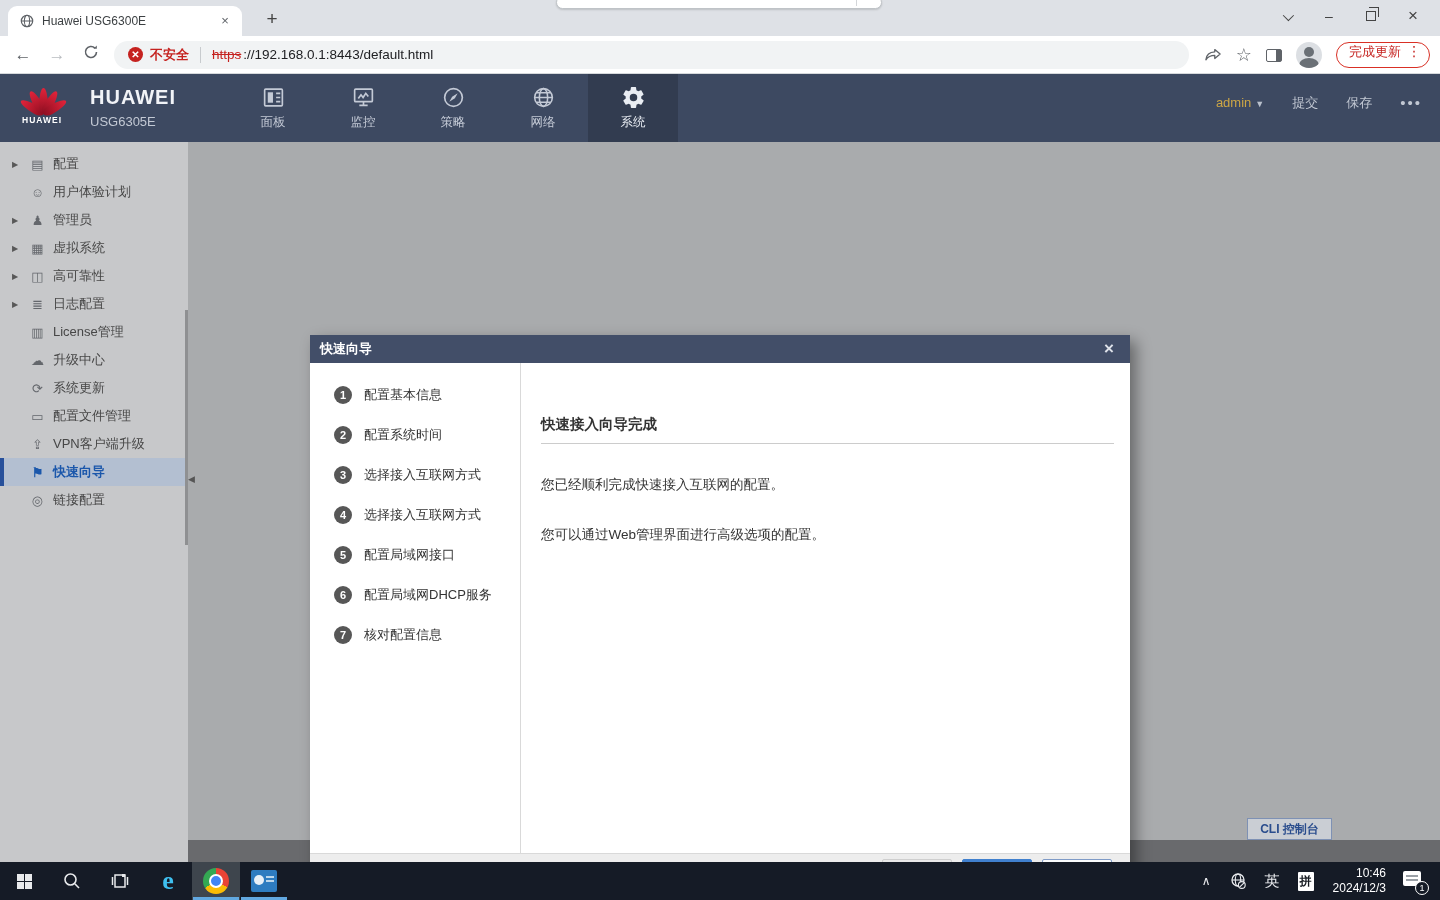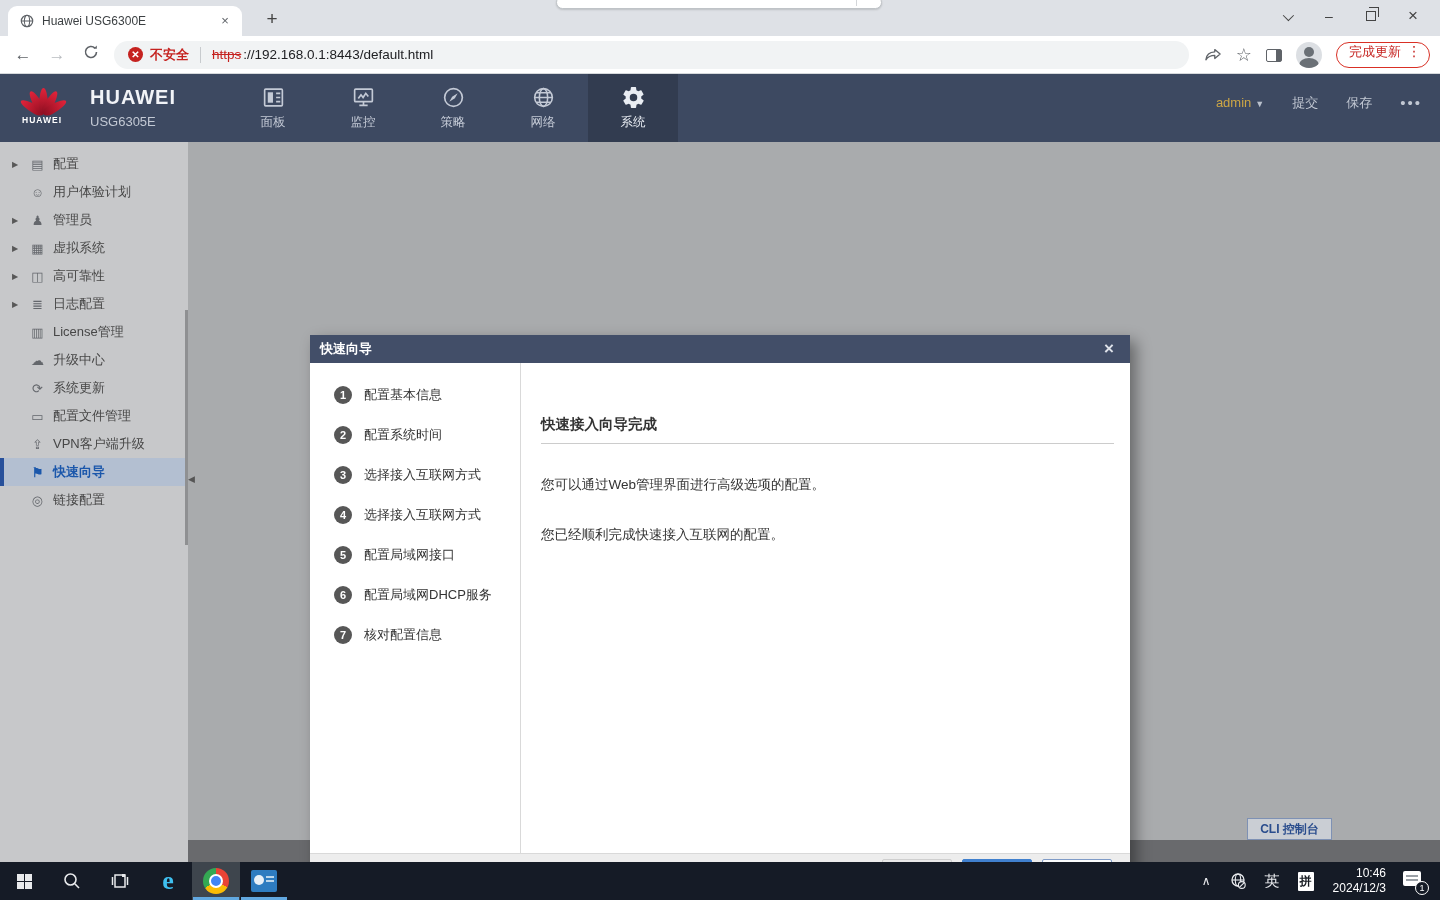--- a/index.html
+++ b/index.html
@@ -391,22 +391,22 @@
   </div>
 
   <div class="step-row">
     <span class="step-num">7</span>
     <span class="step-label">核对配置信息</span>
   </div>
 </div>
       <div class="dlg-content">
         <div class="dlg-heading">快速接入向导完成</div>
         <div class="dlg-hr"></div>
+        <div class="dlg-p">您已经顺利完成快速接入互联网的配置。</div>
         <div class="dlg-p">您可以通过Web管理界面进行高级选项的配置。</div>
-        <div class="dlg-p">您已经顺利完成快速接入互联网的配置。</div>
       </div>
     </div>
     <div class="dlg-footer">
       <span class="chk"></span>
       <span class="chk-label">下一次登录不再显示</span>
       <div class="dlg-btns">
         <div class="btn btn-disabled">&lt;上一步</div>
         <div class="btn btn-primary">完成</div>
         <div class="btn btn-outline">取消</div>
       </div>

